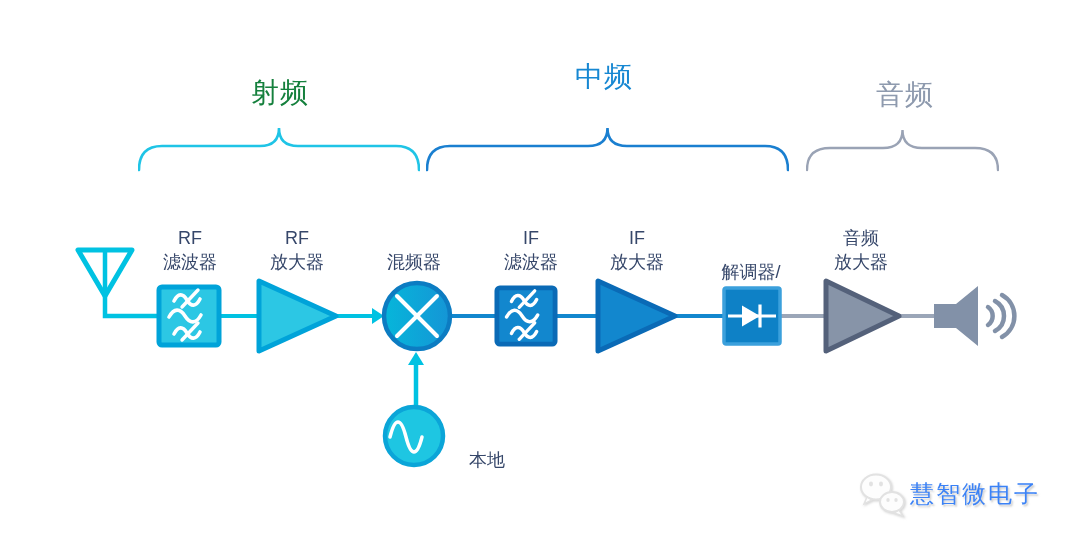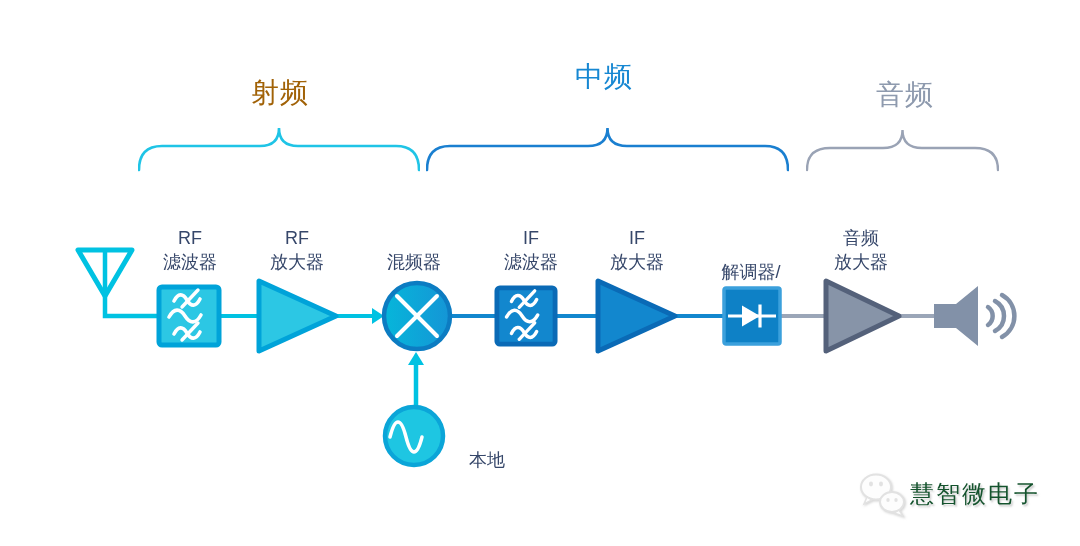--- a/index.html
+++ b/index.html
@@ -1,28 +1,28 @@
 <!DOCTYPE html>
 <html><head>
 <meta charset="utf-8">
 <style>
   html,body{margin:0;padding:0;background:#ffffff;}
   body{font-family:"Liberation Sans","DejaVu Sans",sans-serif;}
   .stage{position:relative;width:1080px;height:546px;background:#ffffff;overflow:hidden;}
   .abs{position:absolute;}
   .section-label{font-size:28px;font-weight:400;text-align:center;letter-spacing:1px;}
-  .sec-rf{color:#a16207;}
+  .sec-rf{color:#15803d;}
   .sec-if{color:#1687d2;}
   .sec-audio{color:#8e9aae;}
   .comp-label{font-size:18px;line-height:24px;color:#36476a;text-align:center;font-weight:400;}
   .wire{height:4px;top:314px;}
   .wire-cyan{background:#00c2e2;}
   .wire-blue{background:#1287ce;}
   .wire-gray{background:#9ba6b8;}
-  .watermark-text{font-size:24px;color:#14532d;text-shadow:1.5px 1.5px 2px rgba(160,160,160,0.55);
+  .watermark-text{font-size:24px;color:#3b82f6;text-shadow:1.5px 1.5px 2px rgba(160,160,160,0.55);
     letter-spacing:2px;font-weight:400;}
   .wm-icon{filter:drop-shadow(1px 1px 1px rgba(170,170,170,0.5));}
   svg{display:block;}
 </style>
 </head>
 <body>
 
 <div class="stage">
 
   <div class="abs section-label sec-rf" style="left:230px;top:74px;width:100px;">射频</div>

